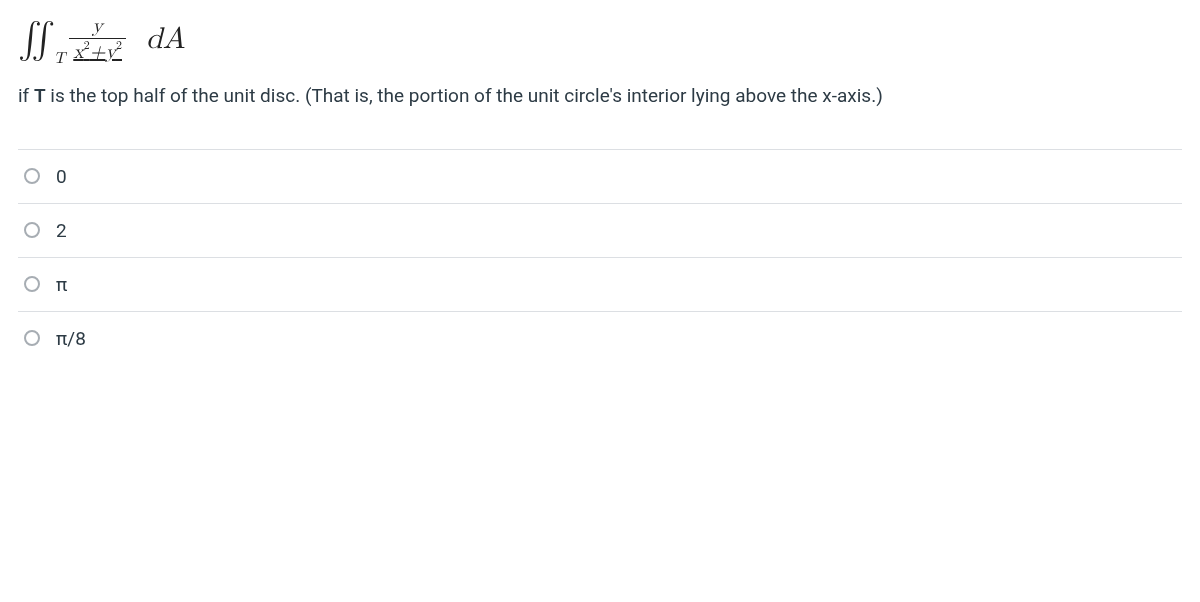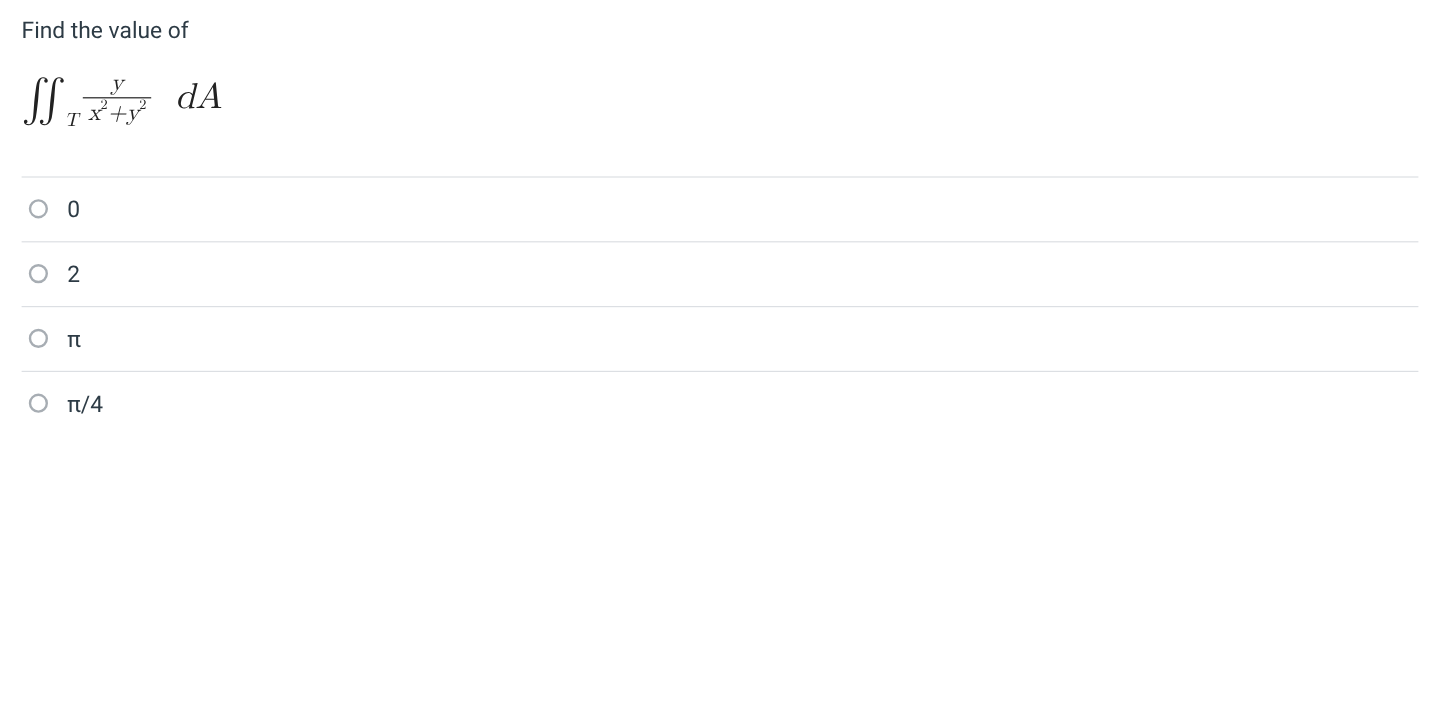--- a/index.html
+++ b/index.html
@@ -55,20 +55,21 @@
       margin-right: 6px;
       position: relative;
       top: 0;
     }
     .numerator {
       padding: 0 4px 1px;
     }
     .denominator {
       border-top: 1.2px solid #222;
       padding: 1px 4px 0;
+      text-decoration: underline;
     }
     .sup {
       font-size: 12px;
       vertical-align: super;
       font-style: normal;
       position: relative;
       top: -1px;
     }
     .da {
       margin-left: 14px;
@@ -103,48 +104,50 @@
     }
     .answer-label {
       font-size: 19px;
       color: #2d3b45;
     }
   </style>
 </head>
 <body>
 
 <div class="question-prompt">
-  <div class="prompt-line1">Find the value of</div>
 
   <div class="math-block">
     <span class="integrals">
       <span>∬</span>
       <span class="sub-t">T</span>
     </span>
     <span class="fraction">
       <span class="numerator">y</span>
       <span class="denominator">
         <span>x</span><span class="sup">2</span><span>+</span><span>y</span><span class="sup">2</span>
       </span>
     </span>
     <span class="da">dA</span>
   </div>
 
+  <div class="prompt-line2">
+    <span>if </span><span class="bold">T</span><span> is the top half of the unit disc. (That is, the portion of the unit circle's interior lying above the x-axis.)</span>
+  </div>
 </div>
 
 <div class="answers">
   <div class="answer-row">
     <span class="radio"></span>
     <span class="answer-label">0</span>
   </div>
   <div class="answer-row">
     <span class="radio"></span>
     <span class="answer-label">2</span>
   </div>
   <div class="answer-row">
     <span class="radio"></span>
     <span class="answer-label">π</span>
   </div>
   <div class="answer-row">
     <span class="radio"></span>
-    <span class="answer-label">π/4</span>
+    <span class="answer-label">π/8</span>
   </div>
 </div>
 
 </body></html>

